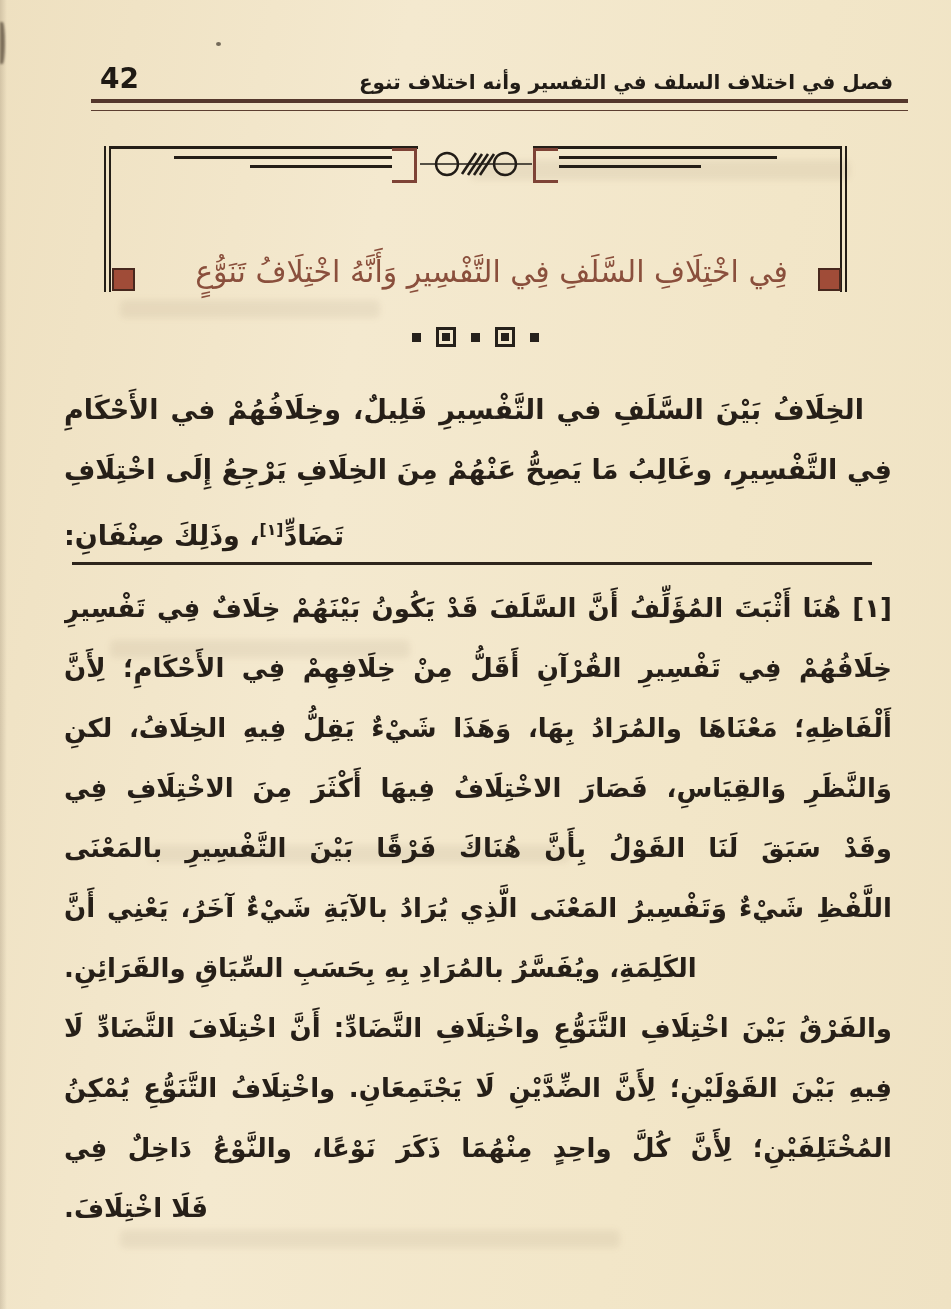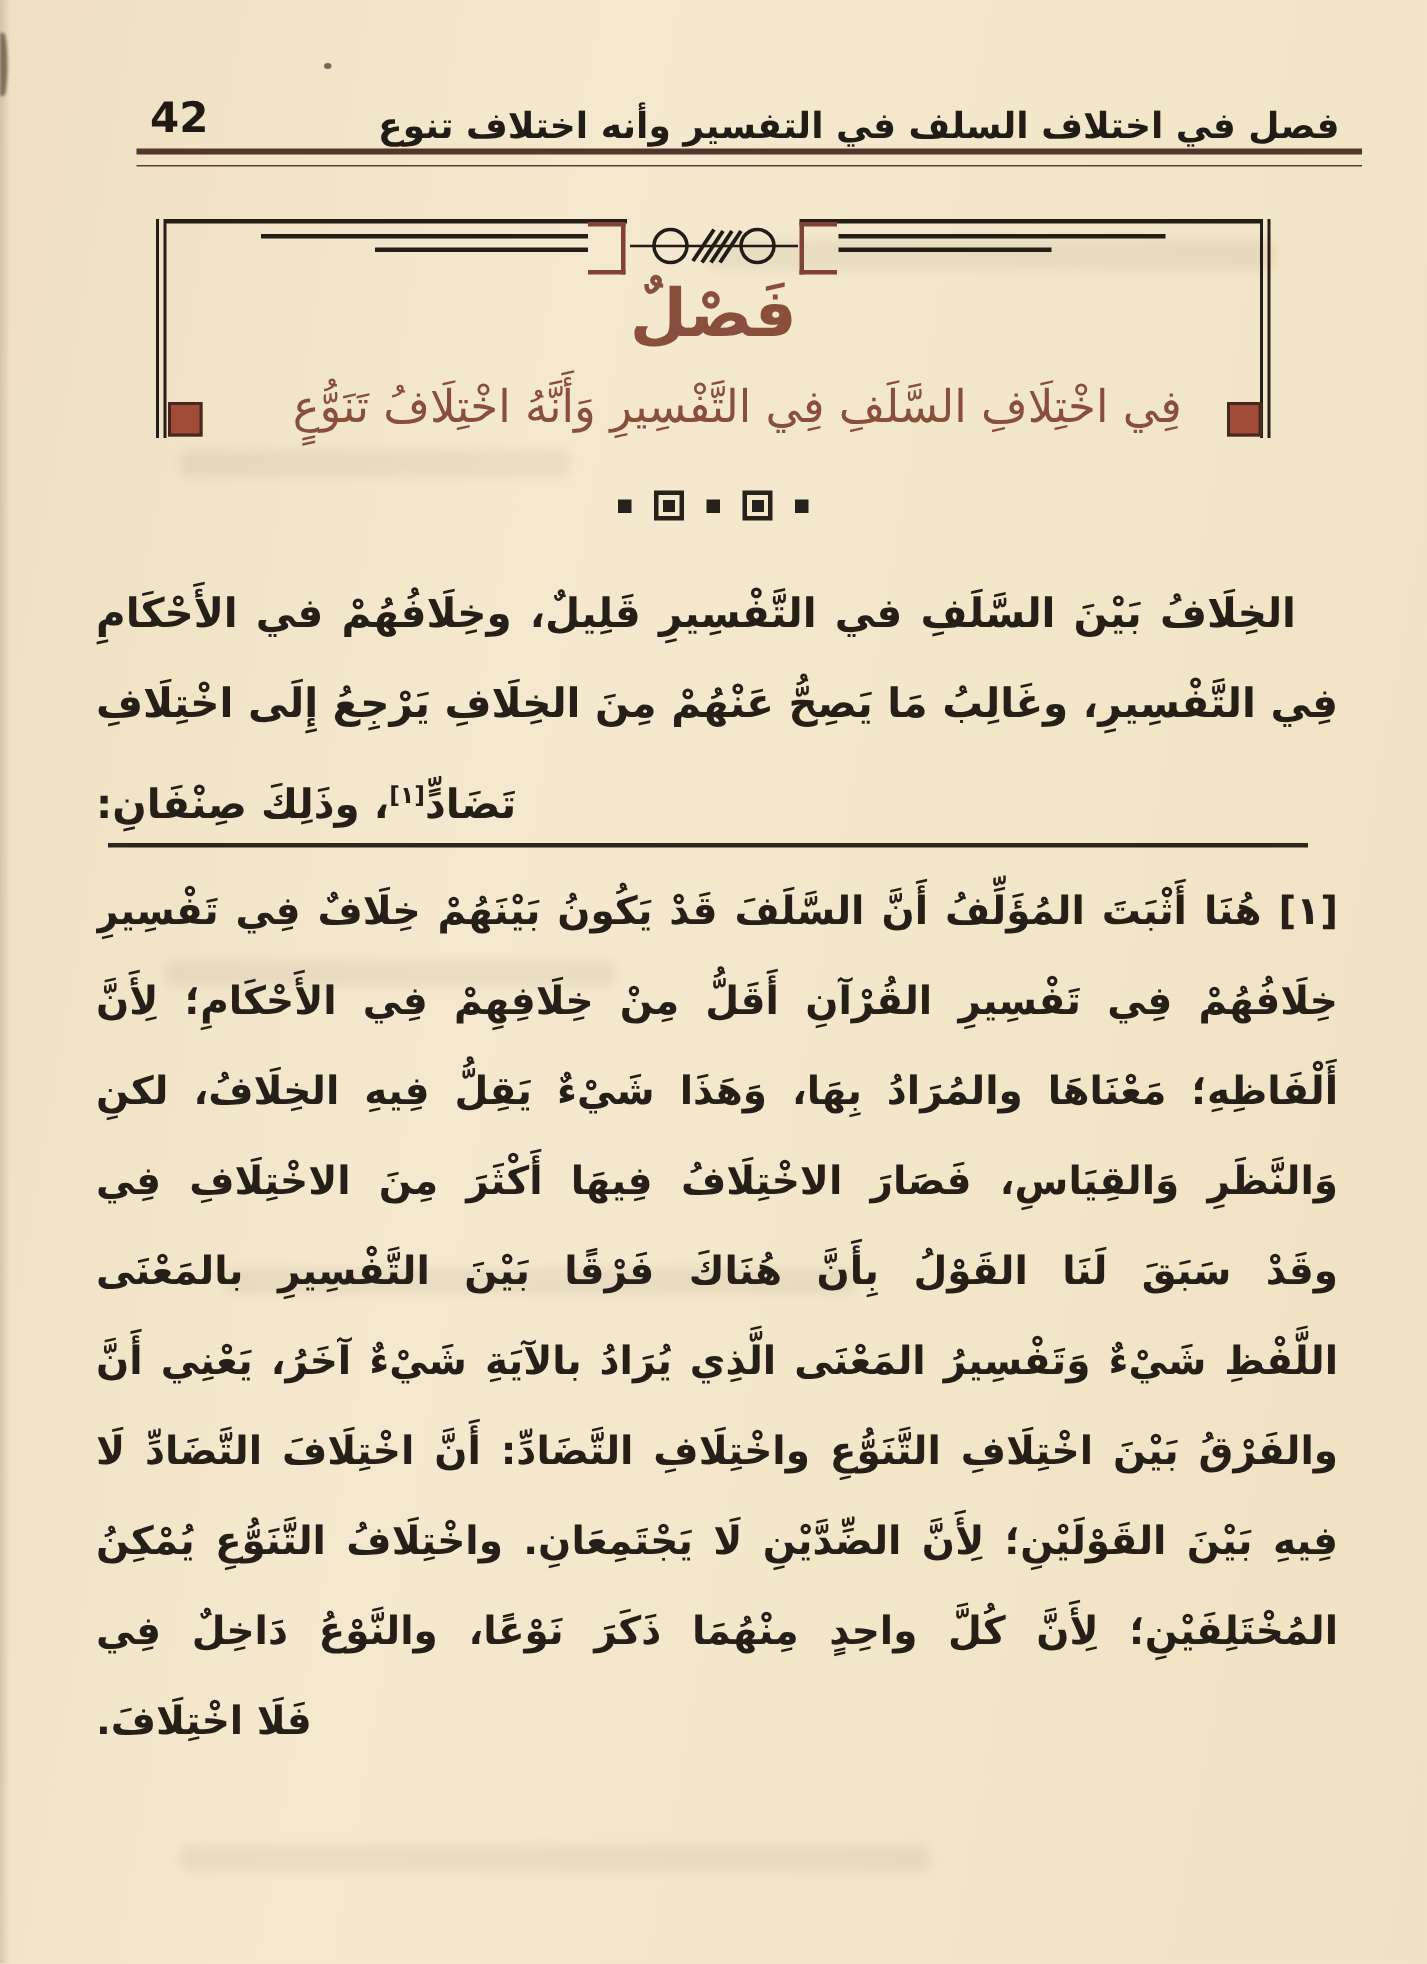--- a/index.html
+++ b/index.html
@@ -18,21 +18,21 @@
   .edge-left{position:absolute;left:0;top:0;width:7px;height:100%;
     background:linear-gradient(to right,rgba(70,50,30,.16),rgba(70,50,30,0));}
   .corner-smudge{position:absolute;left:0;top:22px;width:5px;height:42px;
     background:rgba(45,32,20,.55);border-radius:0 60% 60% 0;filter:blur(1px);}
   .artifact-dot{position:absolute;left:216px;top:42px;width:5px;height:4px;
     background:#3d352a;border-radius:50%;opacity:.7;}
   .bleed{position:absolute;background:rgba(95,75,45,.07);filter:blur(3px);border-radius:6px;}
 
   
   .page-number{position:absolute;left:100px;top:62px;font-size:28px;font-weight:bold;color:#1f1a14;direction:ltr;}
-  .running-title{position:absolute;right:58px;top:70px;font-size:24px;font-weight:bold;color:#211c16;}
+  .running-title{position:absolute;right:58px;top:70px;font-size:20px;font-weight:bold;color:#211c16;}
   .header-rule{position:absolute;left:91px;top:99px;width:817px;height:7px;
     border-top:4px solid #54372c;border-bottom:1px solid #5c3e31;}
 
   
   .orn{position:absolute;left:0;top:0;}
   .bar-v{width:3px;height:146px;border-left:2px solid #241e17;border-right:2px solid #241e17;top:146px;}
   .bar-v.l{left:104px;} .bar-v.r{left:840px;}
   .line-h{height:0;border-top:3px solid #241e17;}
   .knot-bracket{width:22px;height:29px;border:3px solid #7e4336;background:transparent;top:148px;}
   .knot-bracket.l{left:392px;border-left:none;}
@@ -102,21 +102,20 @@
       <line x1="42" y1="30" x2="56" y2="9" stroke="#211c17" stroke-width="2.6"></line>
       <line x1="48" y1="31" x2="62" y2="10" stroke="#211c17" stroke-width="2.6"></line>
       <line x1="54" y1="31" x2="68" y2="10" stroke="#211c17" stroke-width="2.6"></line>
       <line x1="60" y1="31" x2="74" y2="10" stroke="#211c17" stroke-width="2.6"></line>
     </svg>
 
     <div class="orn corner-square l"></div>
     <div class="orn corner-square r"></div>
   </div>
 
-  <div class="chapter-title">فَصْلٌ</div>
   <div class="chapter-subtitle">فِي اخْتِلَافِ السَّلَفِ فِي التَّفْسِيرِ وَأَنَّهُ اخْتِلَافُ تَنَوُّعٍ</div>
 
   <div class="sep">
     <span class="sq-small"></span>
     <span class="sq-boxed"></span>
     <span class="sq-small"></span>
     <span class="sq-boxed"></span>
     <span class="sq-small"></span>
   </div>
 
@@ -131,20 +130,21 @@
   <div class="footnote">
     <div class="fn-p">
       <div class="tline j">[١] هُنَا أَثْبَتَ المُؤَلِّفُ أَنَّ السَّلَفَ قَدْ يَكُونُ بَيْنَهُمْ خِلَافٌ فِي تَفْسِيرِ القُرْآنِ، لكنْ</div>
       <div class="tline j">خِلَافُهُمْ فِي تَفْسِيرِ القُرْآنِ أَقَلُّ مِنْ خِلَافِهِمْ فِي الأَحْكَامِ؛ لِأَنَّ تَفْسِيرَ القُرْآنِ هُوَ تَبْيِينُ</div>
       <div class="tline j">أَلْفَاظِهِ؛ مَعْنَاهَا والمُرَادُ بِهَا، وَهَذَا شَيْءٌ يَقِلُّ فِيهِ الخِلَافُ، لكنِ الأَحْكَامُ مَبْنِيَّةٌ عَلَى الاجْتِهَادِ</div>
       <div class="tline j">وَالنَّظَرِ وَالقِيَاسِ، فَصَارَ الاخْتِلَافُ فِيهَا أَكْثَرَ مِنَ الاخْتِلَافِ فِي التَّفْسِيرِ، وذَلِكَ لاخْتِلَافِ</div>
     </div>
     <div class="fn-p">
       <div class="tline j">وقَدْ سَبَقَ لَنَا القَوْلُ بِأَنَّ هُنَاكَ فَرْقًا بَيْنَ التَّفْسِيرِ بالمَعْنَى والتَّفْسِيرِ باللَّفْظِ، فتَفْسِيرُ</div>
       <div class="tline j">اللَّفْظِ شَيْءٌ وَتَفْسِيرُ المَعْنَى الَّذِي يُرَادُ بالآيَةِ شَيْءٌ آخَرُ، يَعْنِي أَنَّ اللَّفْظَ يُفَسَّرُ بِمَعْنَاهُ بِحَسَبِ</div>
+      <div class="tline s">الكَلِمَةِ، ويُفَسَّرُ بالمُرَادِ بِهِ بِحَسَبِ السِّيَاقِ والقَرَائِنِ.</div>
     </div>
     <div class="fn-p">
       <div class="tline j">والفَرْقُ بَيْنَ اخْتِلَافِ التَّنَوُّعِ واخْتِلَافِ التَّضَادِّ: أَنَّ اخْتِلَافَ التَّضَادِّ لَا يُمْكِنُ الجَمْعُ</div>
       <div class="tline j">فِيهِ بَيْنَ القَوْلَيْنِ؛ لِأَنَّ الضِّدَّيْنِ لَا يَجْتَمِعَانِ. واخْتِلَافُ التَّنَوُّعِ يُمْكِنُ الجَمْعُ فِيهِ بَيْنَ القَوْلَيْنِ</div>
       <div class="tline j">المُخْتَلِفَيْنِ؛ لِأَنَّ كُلَّ واحِدٍ مِنْهُمَا ذَكَرَ نَوْعًا، والنَّوْعُ دَاخِلٌ فِي الجِنْسِ، وإِذَا اتَّفَقَا فِي الجِنْسِ</div>
       <div class="tline s">فَلَا اخْتِلَافَ.</div>
     </div>
   </div>
 
 </div>

